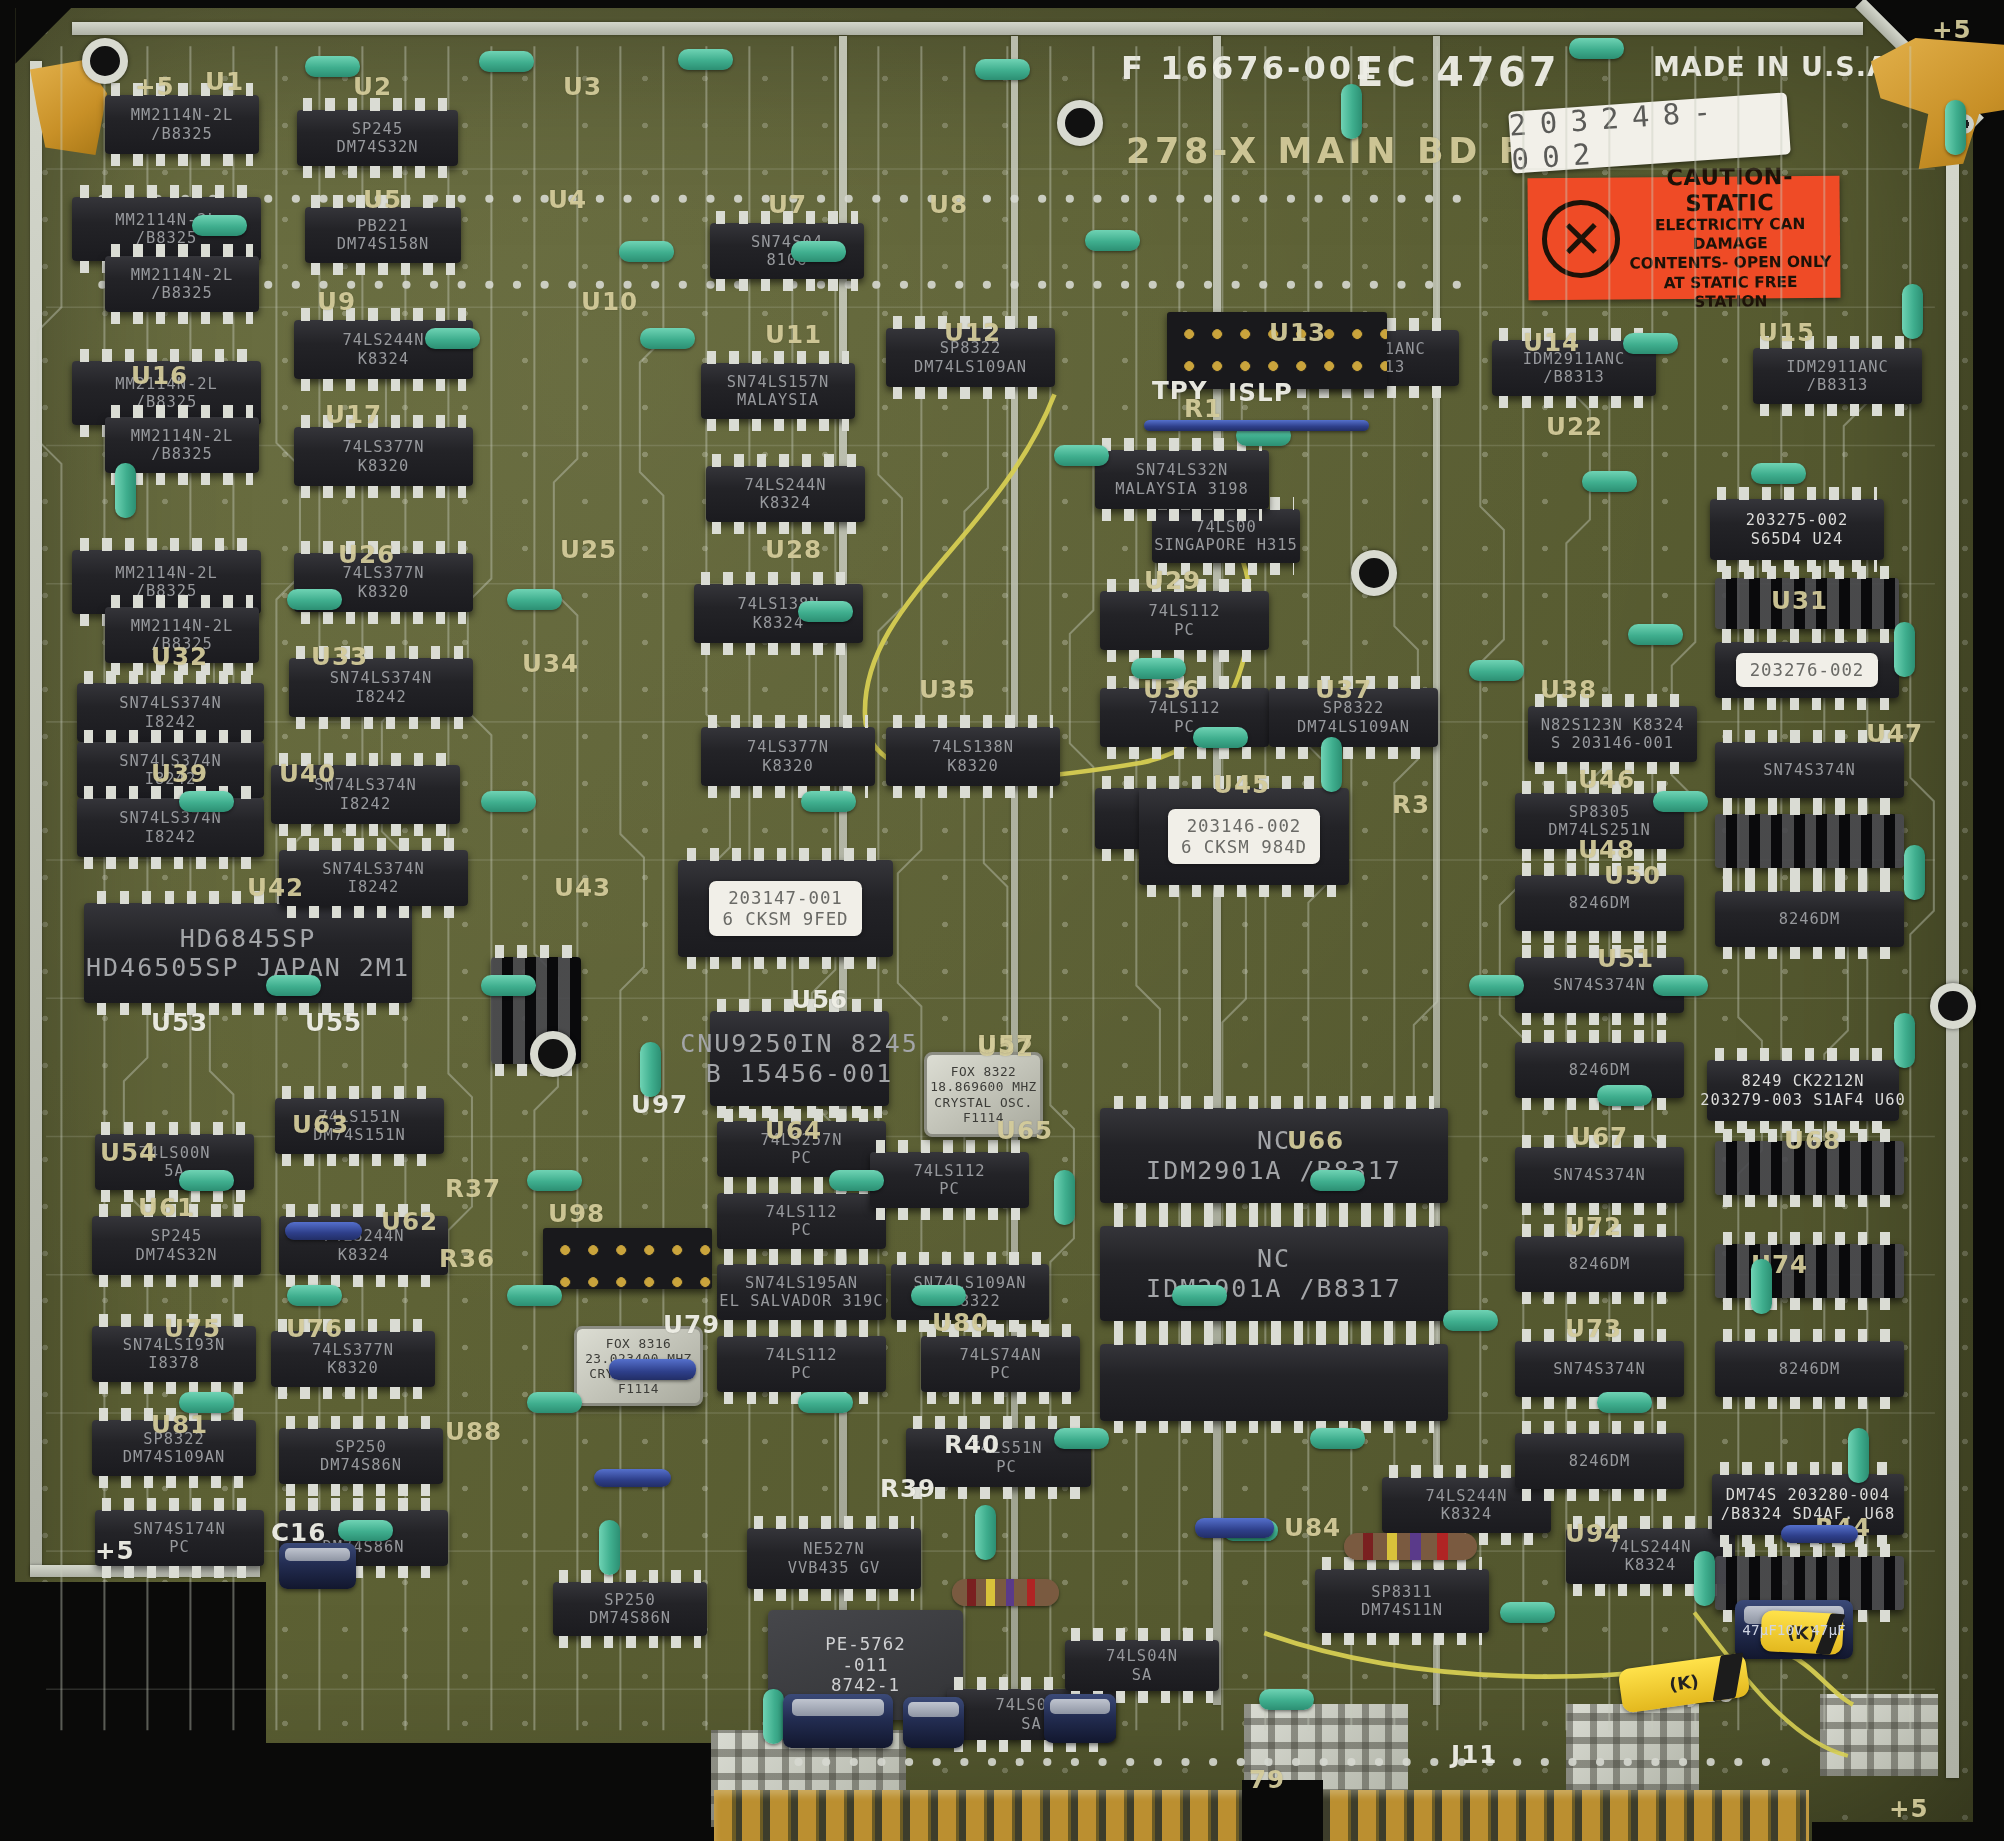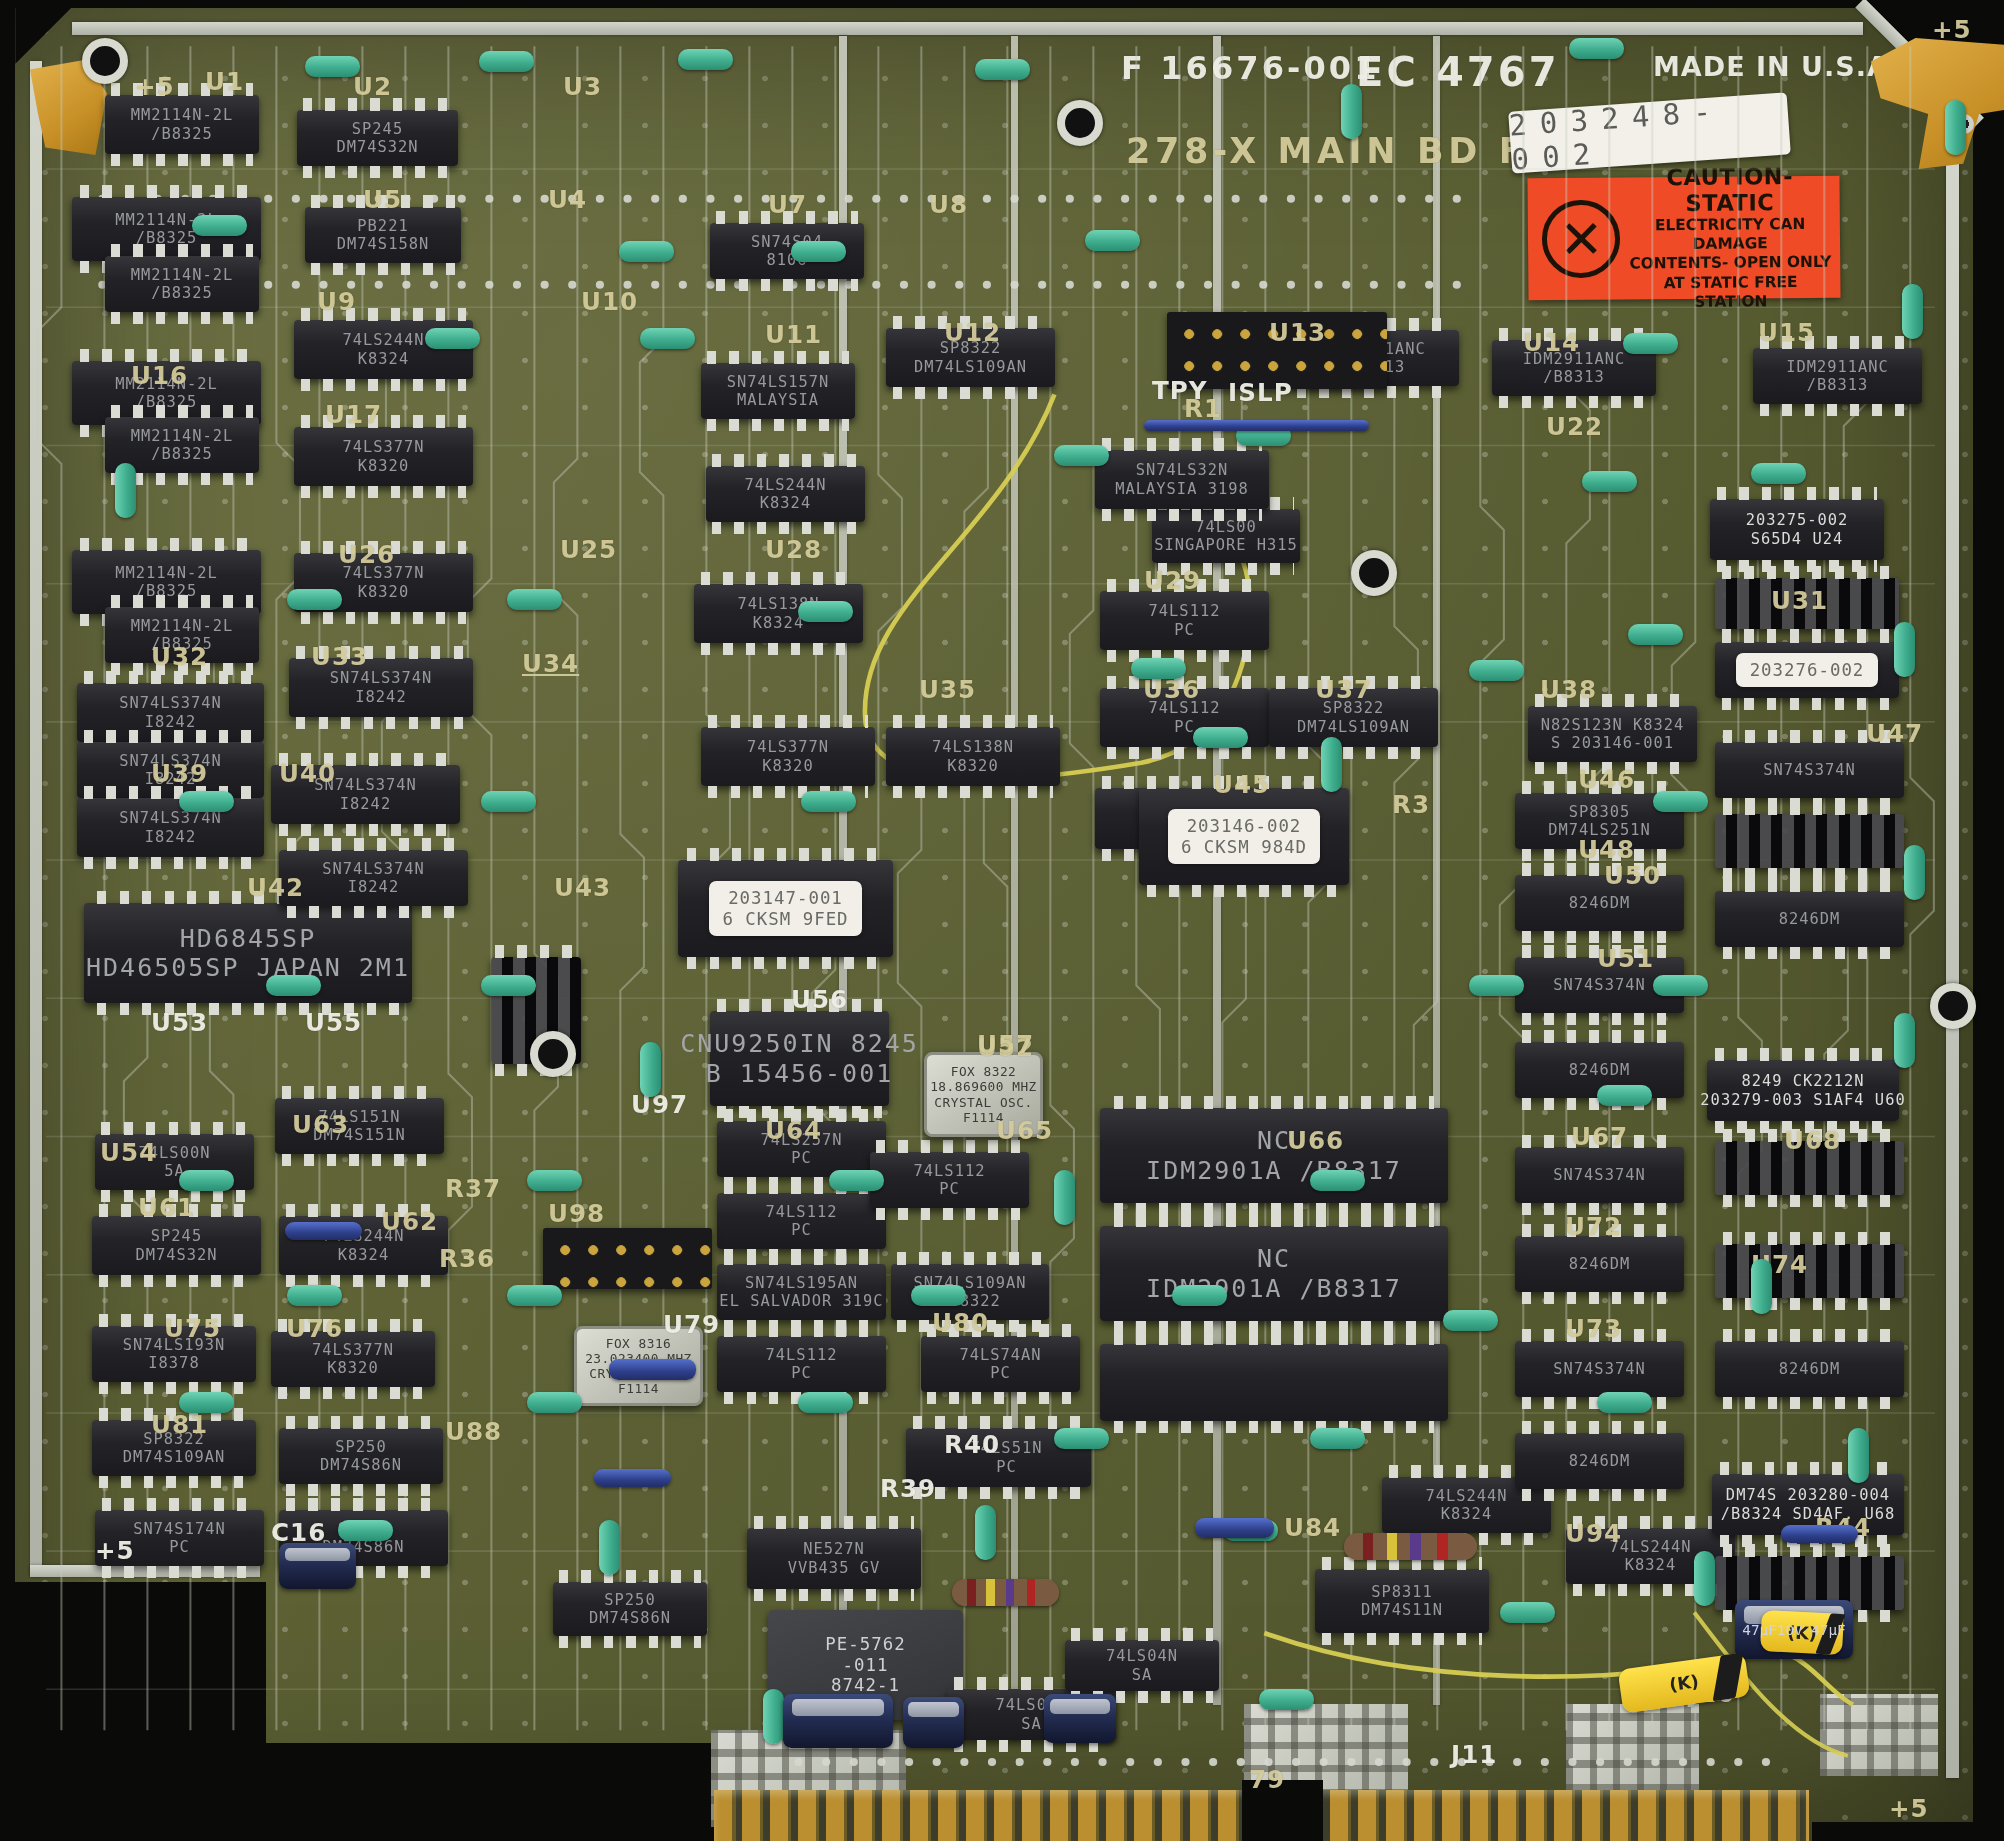--- a/index.html
+++ b/index.html
@@ -878,21 +878,21 @@
     <div class="silk" style="left: 131px; top: 361px;">U16</div>
     <div class="silk" style="left: 325px; top: 400px;">U17</div>
     <div class="silk" style="left: 1546px; top: 412px;">U22</div>
     <div class="silk" style="left: 560px; top: 535px;">U25</div>
     <div class="silk" style="left: 338px; top: 540px;">U26</div>
     <div class="silk" style="left: 765px; top: 535px;">U28</div>
     <div class="silk" style="left: 1144px; top: 566px;">U29</div>
     <div class="silk" style="left: 1771px; top: 586px;">U31</div>
     <div class="silk" style="left: 151px; top: 642px;">U32</div>
     <div class="silk" style="left: 311px; top: 642px;">U33</div>
-    <div class="silk" style="left: 522px; top: 649px; text-decoration: underline;">U34</div>
+    <div class="silk" style="left: 522px; top: 649px;">U34</div>
     <div class="silk" style="left: 919px; top: 675px;">U35</div>
     <div class="silk" style="left: 1143px; top: 675px;">U36</div>
     <div class="silk" style="left: 1315px; top: 675px;">U37</div>
     <div class="silk" style="left: 1507px; top: 675px; margin-left: 33px;">U38</div>
     <div class="silk" style="left: 151px; top: 759px;">U39</div>
     <div class="silk" style="left: 279px; top: 759px;">U40</div>
     <div class="silk" style="left: 247px; top: 873px;">U42</div>
     <div class="silk" style="left: 554px; top: 873px;">U43</div>
     <div class="silk" style="left: 1213px; top: 770px;">U45</div>
     <div class="silk" style="left: 1578px; top: 765px;">U46</div>

